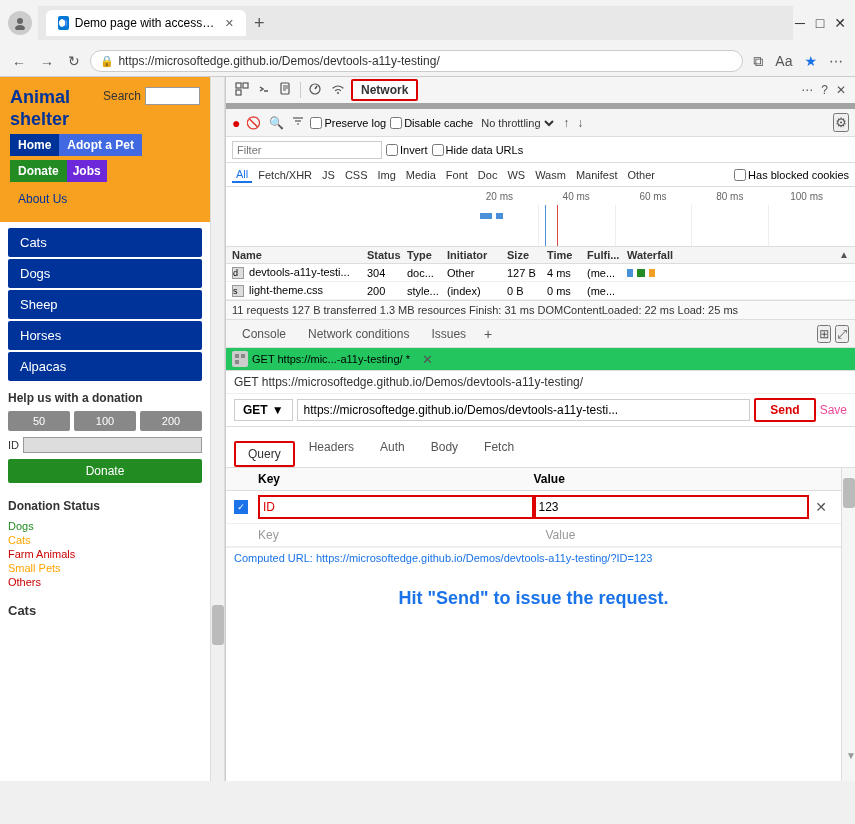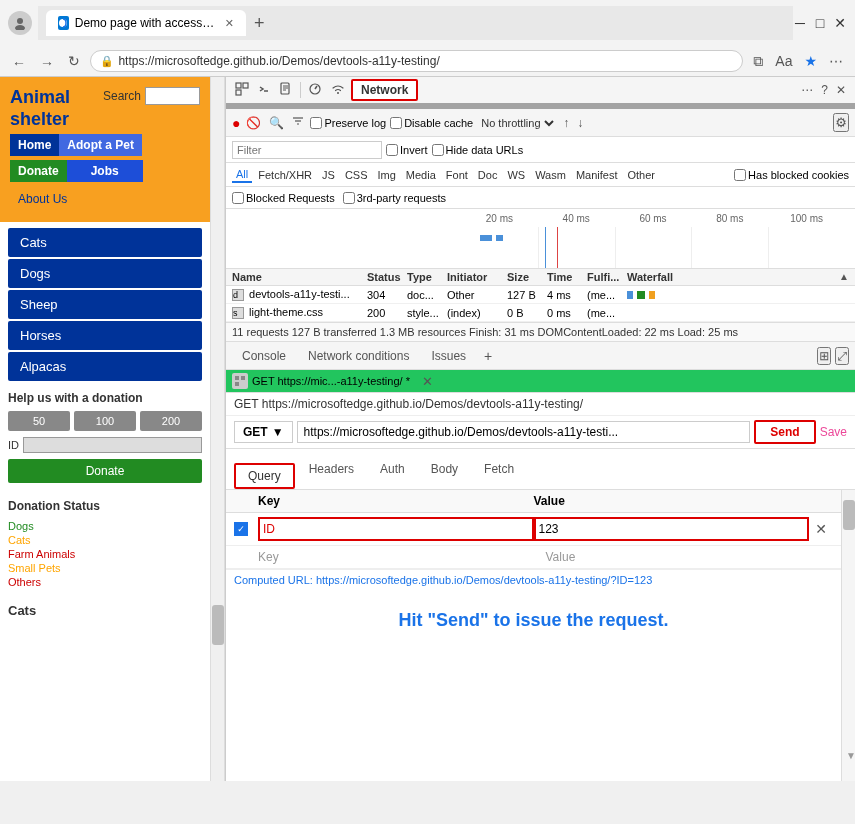--- a/index.html
+++ b/index.html
@@ -33,21 +33,21 @@
     .website-header-top { display: flex; align-items: flex-start; justify-content: space-between; }
     .site-title { color: #003399; font-size: 18px; font-weight: bold; line-height: 1.2; }
     .site-title span { color: #003399; }
     .search-area { display: flex; align-items: center; gap: 4px; }
     .search-label { font-size: 12px; color: #333; }
     .search-box { width: 55px; height: 18px; border: 1px solid #999; background: white; }
     .site-nav { display: flex; gap: 0; }
     .nav-item { padding: 4px 8px; font-size: 12px; font-weight: bold; cursor: pointer; }
     .nav-item.active { background: #003399; color: white; }
     .nav-item.green { background: #228B22; color: white; }
-    .nav-item.jobs { background: #1d4ed8; color: white; padding: 4px 24px; }
+    .nav-item.jobs { background: #6d28d9; color: white; padding: 4px 6px; }
     .about-us { padding: 6px 8px; font-size: 12px; color: #003399; cursor: pointer; }
     .animal-list { margin-top: 6px; }
     .animal-item { background: #003399; color: white; padding: 7px 12px; margin: 2px 8px; font-size: 13px; cursor: pointer; border-radius: 2px; }
 
     .donation-section { padding: 8px; }
     .donation-title { font-size: 12px; font-weight: bold; color: #333; margin-bottom: 6px; }
     .donation-amounts { display: flex; gap: 4px; margin-bottom: 6px; }
     .amount-btn { background: #888; color: white; border: none; padding: 4px 8px; font-size: 11px; cursor: pointer; border-radius: 2px; flex: 1; text-align: center; }
     .other-row { display: flex; align-items: center; gap: 4px; margin-bottom: 6px; }
     .other-label { font-size: 11px; color: #333; }
@@ -389,30 +389,20 @@
       <button class="type-btn">WS</button>
       <button class="type-btn">Wasm</button>
       <button class="type-btn">Manifest</button>
       <button class="type-btn">Other</button>
       <div class="has-blocked">
         <input type="checkbox" style="">
         <span>Has blocked cookies</span>
       </div>
     </div>
 
-    <div class="request-options">
-      <label class="req-cb">
-        <input type="checkbox" style="">
-        <span>Blocked Requests</span>
-      </label>
-      <label class="req-cb">
-        <input type="checkbox" style="">
-        <span>3rd-party requests</span>
-      </label>
-    </div>
 
     <div class="timeline-area">
       <div class="timeline-labels">
         <span style="flex:1;text-align:center;font-size:10px;color:#666;">20 ms</span>
         <span style="flex:1;text-align:center;font-size:10px;color:#666;">40 ms</span>
         <span style="flex:1;text-align:center;font-size:10px;color:#666;">60 ms</span>
         <span style="flex:1;text-align:center;font-size:10px;color:#666;">80 ms</span>
         <span style="flex:1;text-align:center;font-size:10px;color:#666;">100 ms</span>
       </div>
 

